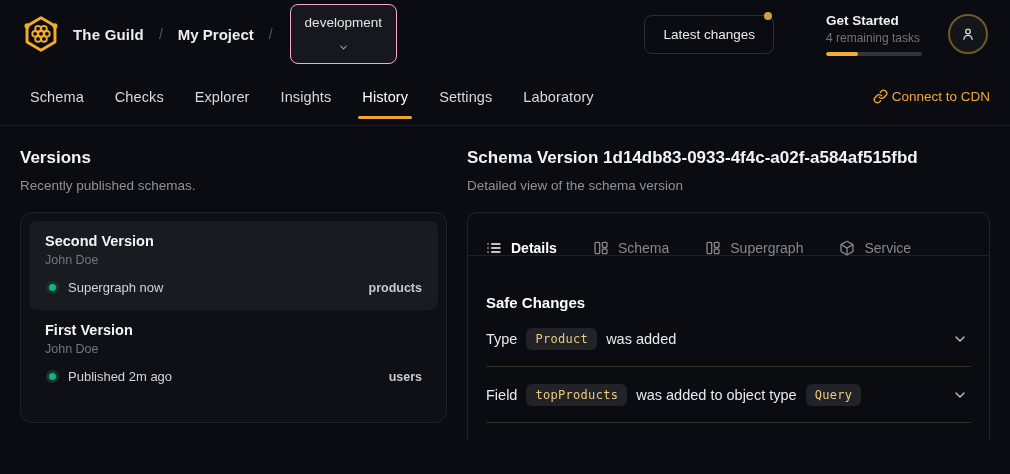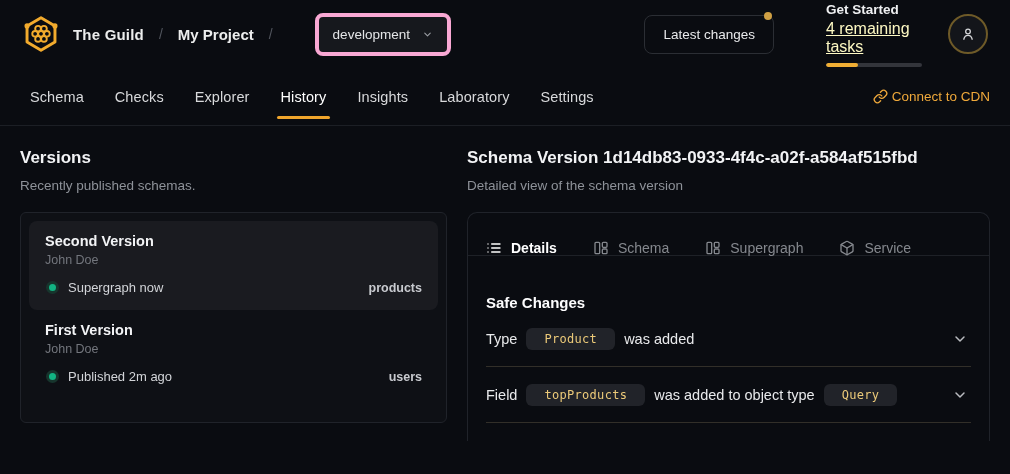--- a/index.html
+++ b/index.html
@@ -15,39 +15,39 @@
   
   .header {
     height:68px; display:flex; align-items:center;
     justify-content:space-between; padding:0 22px;
   }
   .header-left { display:flex; align-items:center; }
   .brand { font-size:15px; font-weight:600; color:#eceded; margin-left:13px; letter-spacing:.2px; }
   .crumb-sep { color:#52565e; font-size:14px; margin:0 15px; }
   .project { font-size:15px; font-weight:600; color:#eceded; }
   .target-select {
-    display:flex; align-items:center; gap:12px; margin-left:27px;
-    background:#16181d; border:4px solid #f9a8d4; border-radius:8px;
-    padding:10px 14px; cursor:pointer;
+    display:flex; align-items:center; gap:12px; margin-left:2px;
+    background:#16181d; border:1px solid #f9a8d4; border-radius:8px;
+    padding:10px 14px; cursor:pointer;flex-direction:column;
   }
   .target-select .value { font-size:13.5px; color:#e4e5e7; }
 
   .header-right { display:flex; align-items:center; gap:26px; }
   .latest-btn {
     position:relative; background:transparent; border:1px solid #2b2e34;
     border-radius:8px; padding:11px 18px; font-size:13.5px; color:#e9eaec;
     font-family:inherit; cursor:pointer;
   }
   .latest-dot {
     position:absolute; top:-4px; right:-3px; width:8px; height:8px;
     border-radius:50%; background:#cfa044;
   }
   .get-started { width:96px; }
   .gs-title { font-size:13.5px; font-weight:600; color:#eeeff1; line-height:16px; }
-  .gs-sub { font-size:16px; color:#fef9c3; margin-top:2px;text-decoration:underline; }
+  .gs-sub { font-size:12px; color:#737373; margin-top:2px; }
   .gs-bar { margin-top:7px; height:4px; border-radius:2px; background:#33353b; overflow:hidden; }
   .gs-fill { height:100%; border-radius:2px; background:#f0ae34; }
   .avatar {
     width:40px; height:40px; border-radius:50%; background:#13151a;
     border:2px solid #6e5a28; display:flex; align-items:center; justify-content:center;
     cursor:pointer;
   }
 
   
   .nav {
@@ -69,21 +69,21 @@
 
   
   .main { display:flex; padding:20px; }
   .col-left { width:427px; flex:none; }
   .col-right { flex:1; margin-left:20px; min-width:0; }
   .panel-title { font-size:17px; font-weight:700; color:#f2f3f5; line-height:24px; }
   .panel-sub { font-size:13.5px; color:#8e9299; margin-top:8px; }
 
   .versions-card {
     margin-top:19px; background:#0e1015; border:1px solid #20232a;
-    border-radius:6px; padding:8px; height:211px;
+    border-radius:12px; padding:8px; height:211px;
   }
   .version-item { border-radius:8px; padding:12px 16px 15px; cursor:pointer; }
   .version-item.selected { background:#1a1b20; }
   .v-name { font-size:14.5px; font-weight:600; color:#f2f3f5; }
   .v-author { font-size:12.5px; color:#73767d; margin-top:4px; }
   .v-meta { display:flex; align-items:center; margin-top:13px; }
   .status-dot {
     width:7px; height:7px; border-radius:50%; background:#12b483;
     box-shadow:0 0 0 3px #17352d; margin:0 12px 0 4px; flex:none;
   }
@@ -102,21 +102,21 @@
 
   .detail-content { padding:6px 18px 0; }
   .section-title { font-size:15px; font-weight:700; color:#fdfdfe; margin-top:32px; }
   .change-row {
     display:flex; align-items:center; justify-content:space-between;
     padding:17px 0 16px; border-bottom:1px solid #322f29; cursor:pointer;
   }
   .change-text { display:flex; align-items:center; gap:9px; font-size:14.5px; color:#e9eaec; }
   .code {
     font-family:"DejaVu Sans Mono", monospace; font-size:12px; color:#ecca79;
-    background:#212329; border-radius:6px; padding:4px 18px; letter-spacing:.3px;
+    background:#212329; border-radius:6px; padding:4px 9px; letter-spacing:.3px;
   }
   .code:empty { display:none; }
   .chev { flex:none; margin-right:3px; }
 </style>
 </head>
 <body>
 
 <div class="header">
   <div class="header-left">
     <span>
@@ -168,24 +168,24 @@
       </span>
     </div>
   </div>
 </div>
 
 <div class="nav">
   <div class="nav-tabs">
     <div class="nav-tab">Schema</div>
     <div class="nav-tab">Checks</div>
     <div class="nav-tab">Explorer</div>
+    <div class="nav-tab">Insights</div>
     <div class="nav-tab active">History</div>
-    <div class="nav-tab">Insights</div>
+    <div class="nav-tab">Settings</div>
     <div class="nav-tab">Laboratory</div>
-    <div class="nav-tab">Settings</div>
   </div>
   <div class="cdn-link">
     <span>
       <svg width="15" height="15" viewBox="0 0 24 24" fill="none" stroke="#f0a93b" stroke-width="2.1" stroke-linecap="round" stroke-linejoin="round">
         <path d="M10 13a5 5 0 0 0 7.54.54l3-3a5 5 0 0 0-7.07-7.07l-1.72 1.71"></path>
         <path d="M14 11a5 5 0 0 0-7.54-.54l-3 3a5 5 0 0 0 7.07 7.07l1.71-1.71"></path>
       </svg>
     </span>
     <span>Connect to CDN</span>
   </div>

